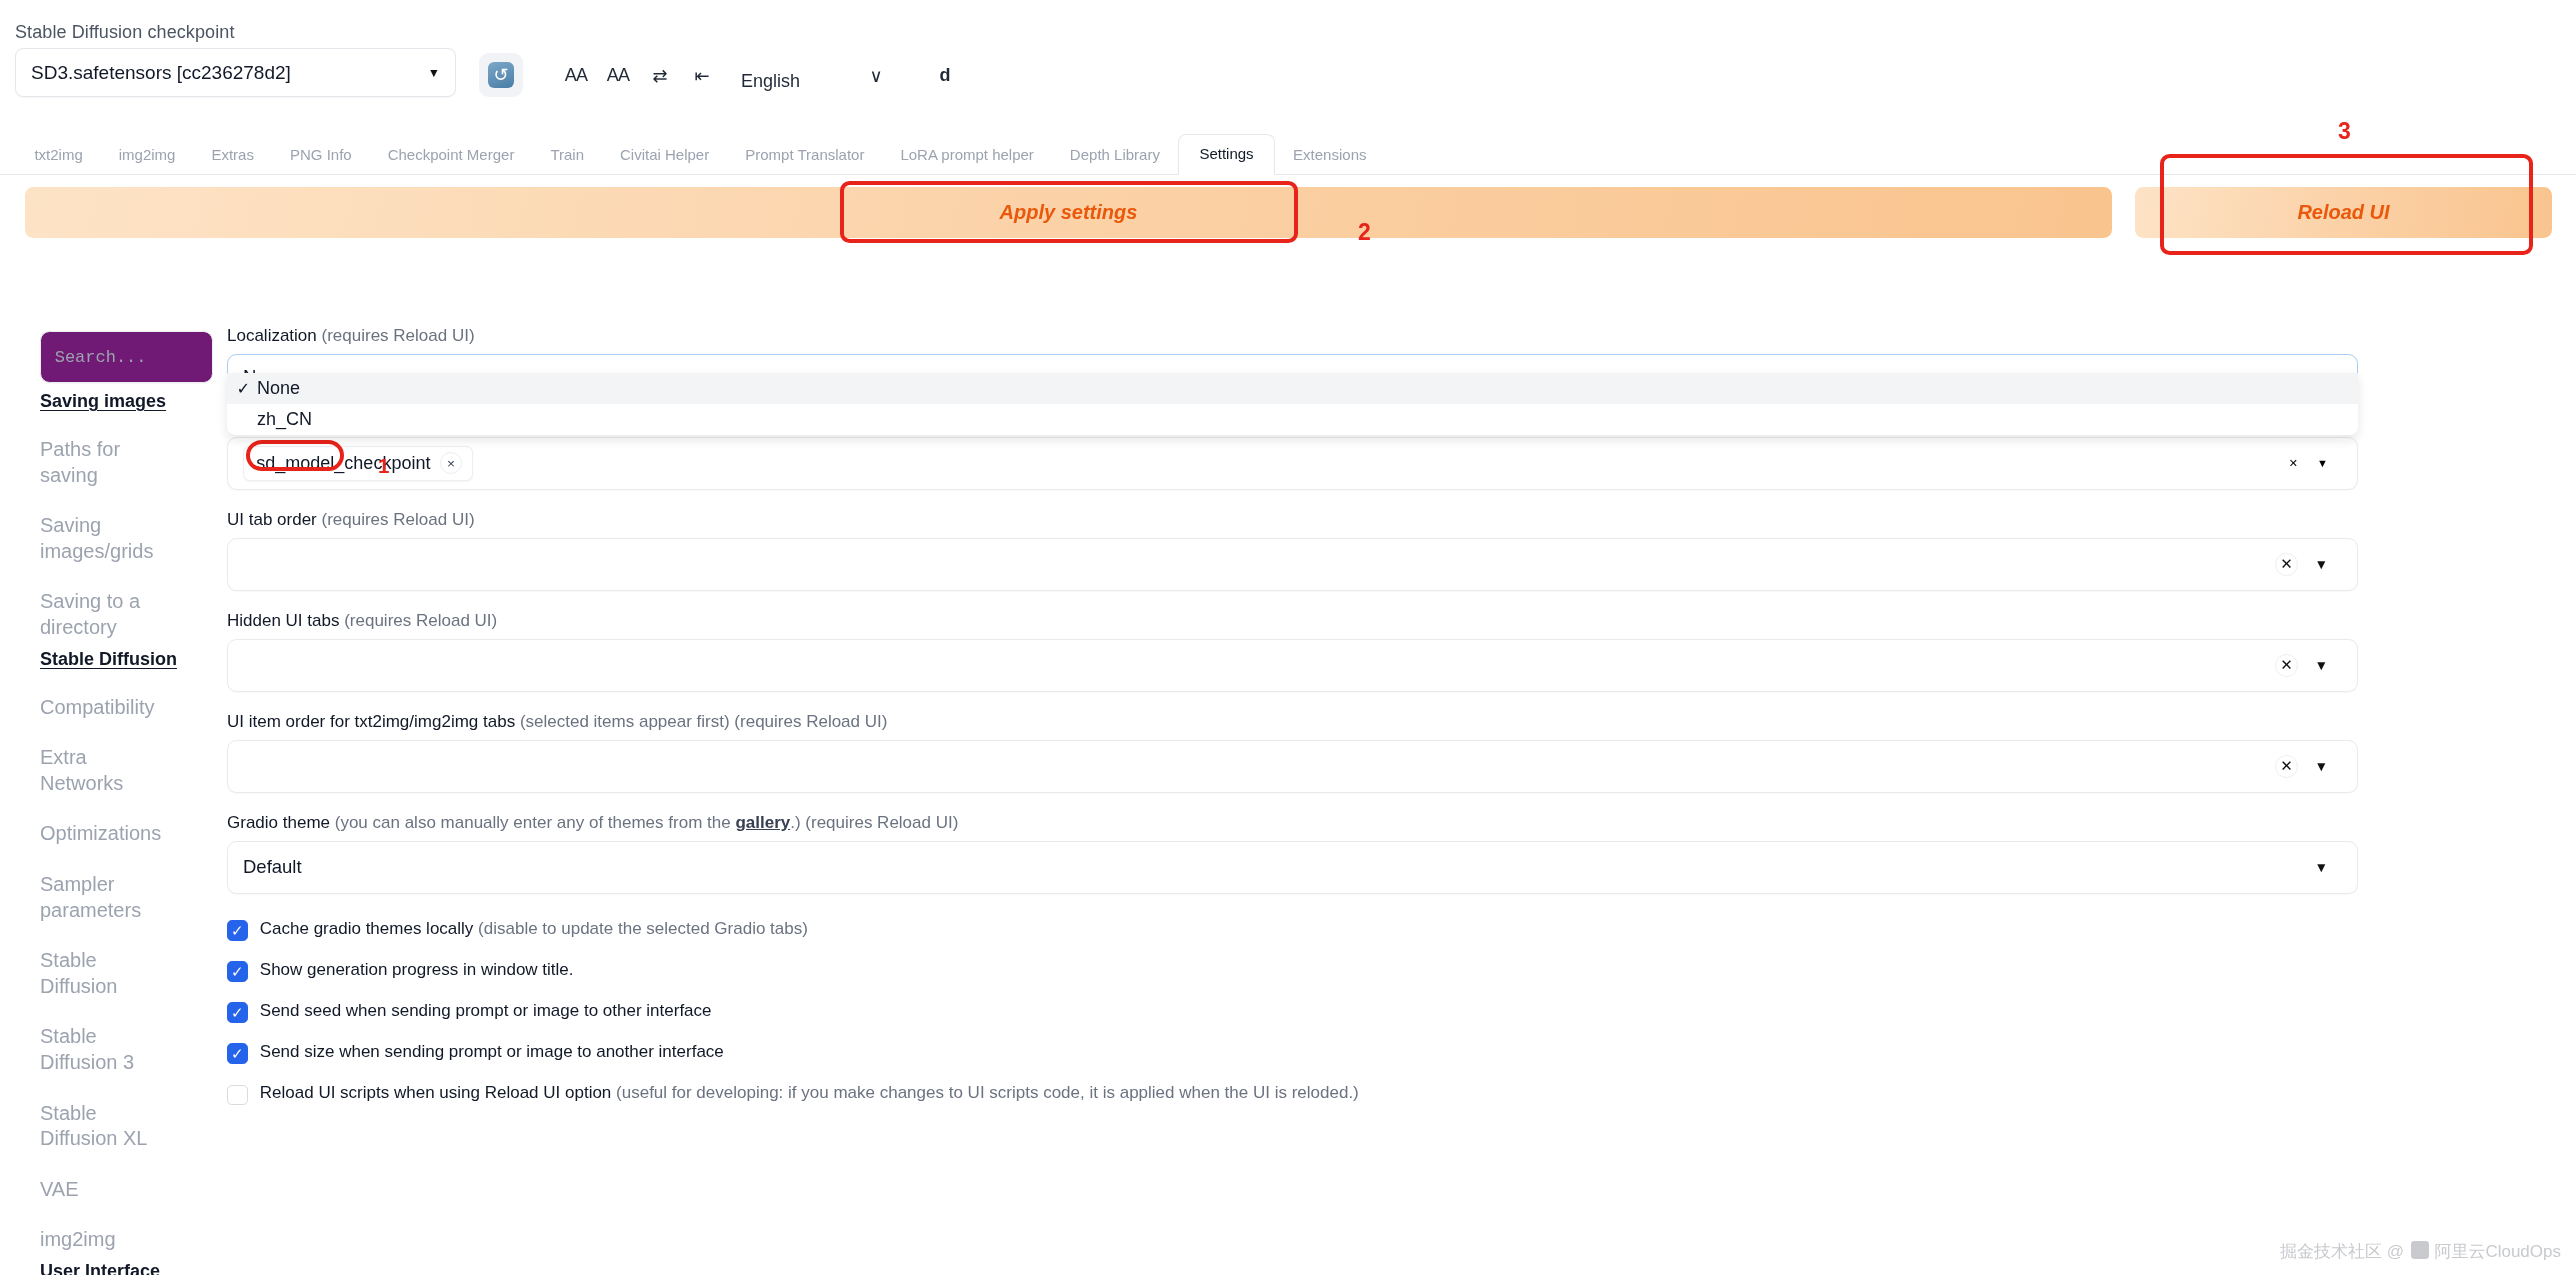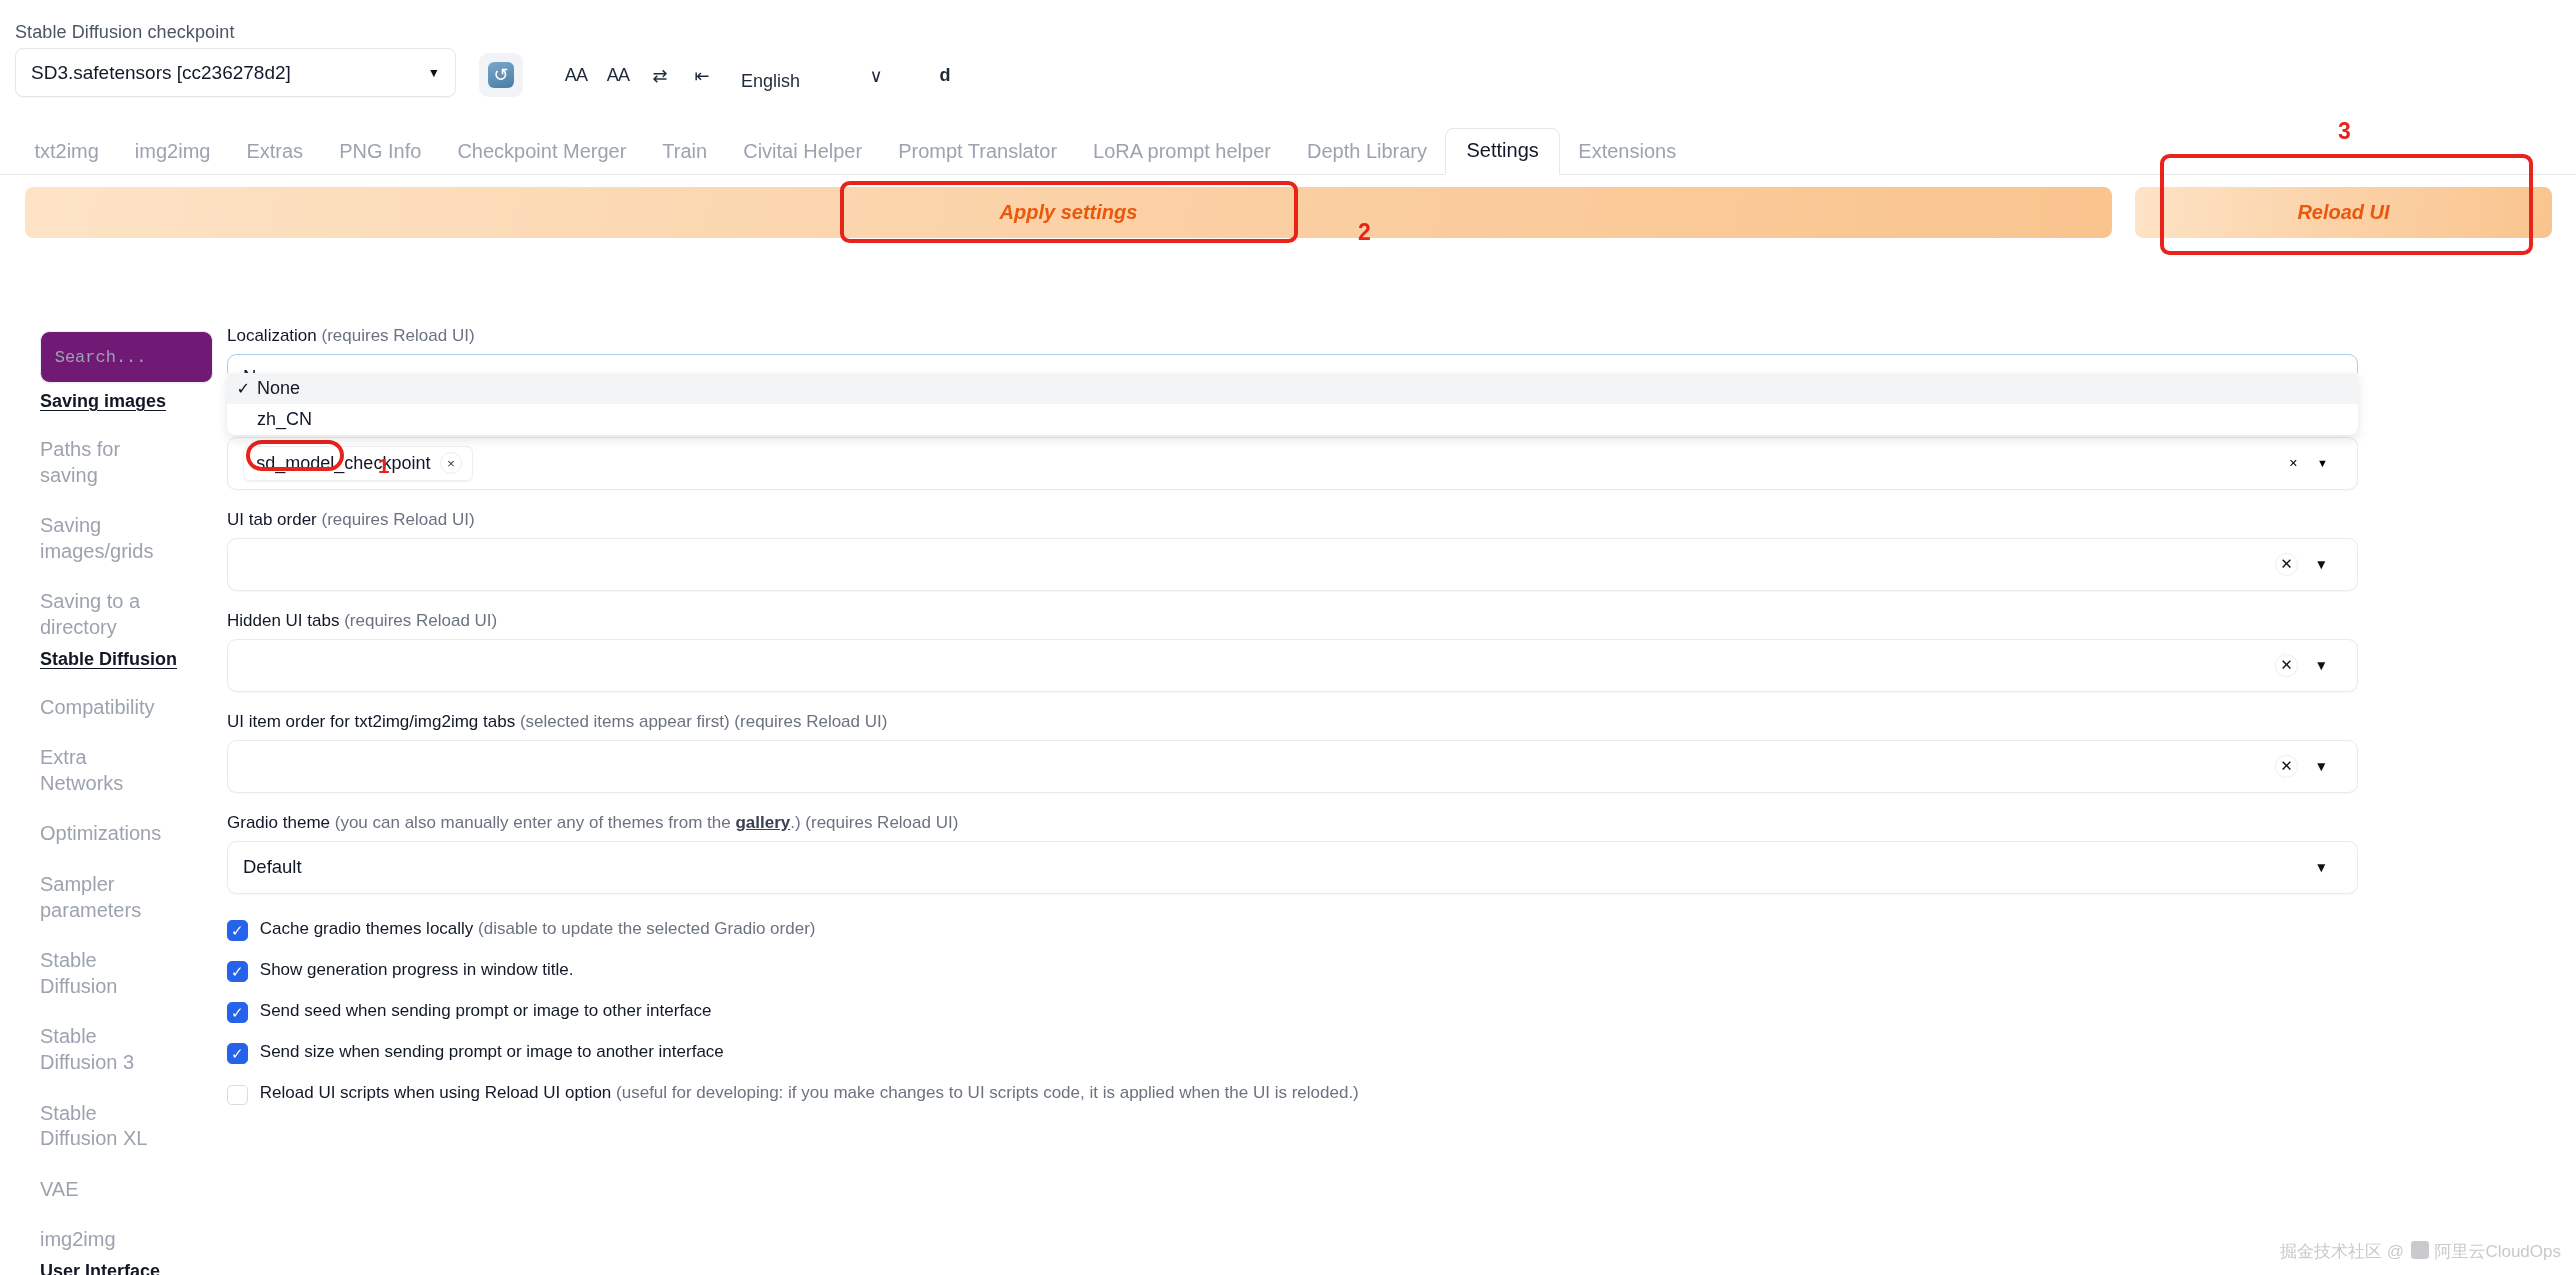--- a/index.html
+++ b/index.html
@@ -56,21 +56,21 @@
   .lang-name { font-size: 19px; color:#1f2937; margin-left: 18px; margin-top: 12px; }
   .lang-caret { margin-left: 55px; font-size: 16.4px; color:#374151; }
   .lang-d { margin-left: 27px; font-size: 18px; font-weight: 700; color:#111827; }
 
   
   .tabbar {
     position: absolute; left: 0; top: 124px; width: 2576px; height: 51px;
     display:flex; align-items:flex-end; padding-left: 16.4px; gap: 0;
   }
   .tab {
-    font-size: 20px; color:#9ca3af; padding: 0 18px 12.3px 18px;
+    font-size: 15px; color:#9ca3af; padding: 0 18px 12.3px 18px;
     white-space: nowrap;
     text-align: center;
   }
   .tab.active {
     color:#111827; background:#fff;
     border: 0.7px solid #e5e7eb; border-bottom: 0.7px solid #fff;
     border-radius: 8.2px 8.2px 0 0;
     padding: 9.6px 20.5px 12.3px 20.5px;
     position: relative; z-index: 3;
   }
@@ -363,21 +363,21 @@
         <span class="caret-sm">▼</span>
       </div>
     </div>
 
     <div style="margin-top:24.6px;">
 
       <div class="cbrow">
         <span class="cb on">✓</span>
         <span class="cbtext">
           <span>Cache gradio themes locally</span>
-          <span class="hint">(disable to update the selected Gradio order)</span>
+          <span class="hint">(disable to update the selected Gradio tabs)</span>
         </span>
       </div>
 
       <div class="cbrow">
         <span class="cb on">✓</span>
         <span class="cbtext">
           <span>Show generation progress in window title.</span>
           <span class="hint"></span>
         </span>
       </div>

